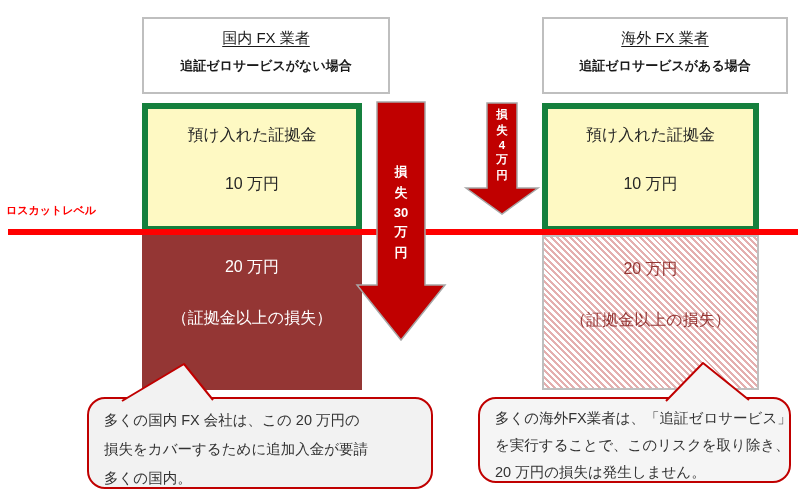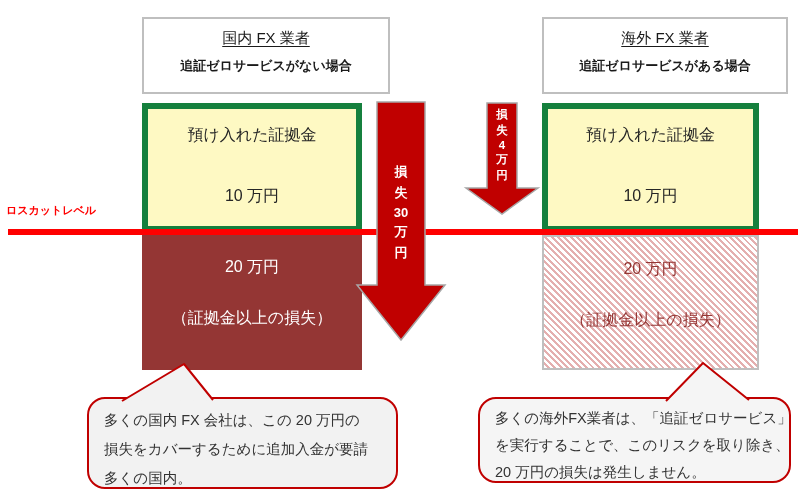--- a/index.html
+++ b/index.html
@@ -14,24 +14,24 @@
   .hdr-title { display:block; margin-top:10px; font-size:15px;
                text-decoration:underline; text-underline-offset:3px; }
   .hdr-sub   { display:block; margin-top:9px; font-size:13px; font-weight:bold; }
 
   
   .blue { position:absolute; top:103px; height:129px; background:#fef9c3;
           border:6px solid #15803d; color:#262626; text-align:center; font-size:16px; }
   .blue-left  { left:142px; width:220px; }
   .blue-right { left:542px; width:217px; }
   .blue .lbl { display:block; margin-top:16px; }
-  .blue .amt { display:block; margin-top:40px; }
+  .blue .amt { display:block; margin-top:28px; }
 
   
-  .lossbox { position:absolute; top:235px; height:135px; text-align:center; font-size:16px; }
+  .lossbox { position:absolute; top:235px; height:155px; text-align:center; font-size:16px; }
   .loss-dark { left:142px; width:220px; background:#943634; color:#ffffff; }
   .loss-hatch { left:542px; width:217px; color:#943634; border:2px solid #bfbfbf;
     background:repeating-linear-gradient(45deg,#ffffff 0px,#ffffff 2.5px,#e4afaf 2.5px,#e4afaf 4.5px); }
   .lossbox .amt { display:block; margin-top:22px; }
   .lossbox .cap { display:block; margin-top:30px; }
 
   
   .losscut-label { position:absolute; left:6px; top:203px; color:#ff0000;
                    font-size:11px; font-weight:bold; }
   .losscut-line  { position:absolute; left:8px; top:229px; width:790px; height:6px;
@@ -40,21 +40,21 @@
   
   .arrow-svg { position:absolute; pointer-events:none; }
   .arrow-text { position:absolute; display:flex; flex-direction:column; align-items:center;
                 color:#ffffff; font-weight:bold; pointer-events:none; }
   .arrow-text-big   { left:377px; top:163px; width:48px; font-size:13px; gap:3px; }
   .arrow-text-small { left:487px; top:107px; width:30px; font-size:11.5px; gap:1px; }
 
   
   .bubble { position:absolute; top:397px; border:2px solid #c00000; border-radius:18px;
             color:#333333; font-size:14.5px; }
-  .bubble-left  { left:87px;  width:311px; height:92px; background:#f2f2f2;
+  .bubble-left  { left:87px;  width:346px; height:92px; background:#f2f2f2;
                   padding:7px 15px 0 15px; line-height:29px; }
   .bubble-right { left:478px; width:313px; height:86px; background:#f5f5f5;
                   padding:6px 15px 0 15px; line-height:27px; }
   .bubble .line { display:block; white-space:nowrap; }
 
   .tails { position:absolute; left:0; top:0; width:800px; height:497px; pointer-events:none; }
 </style>
 </head>
 <body>
 

